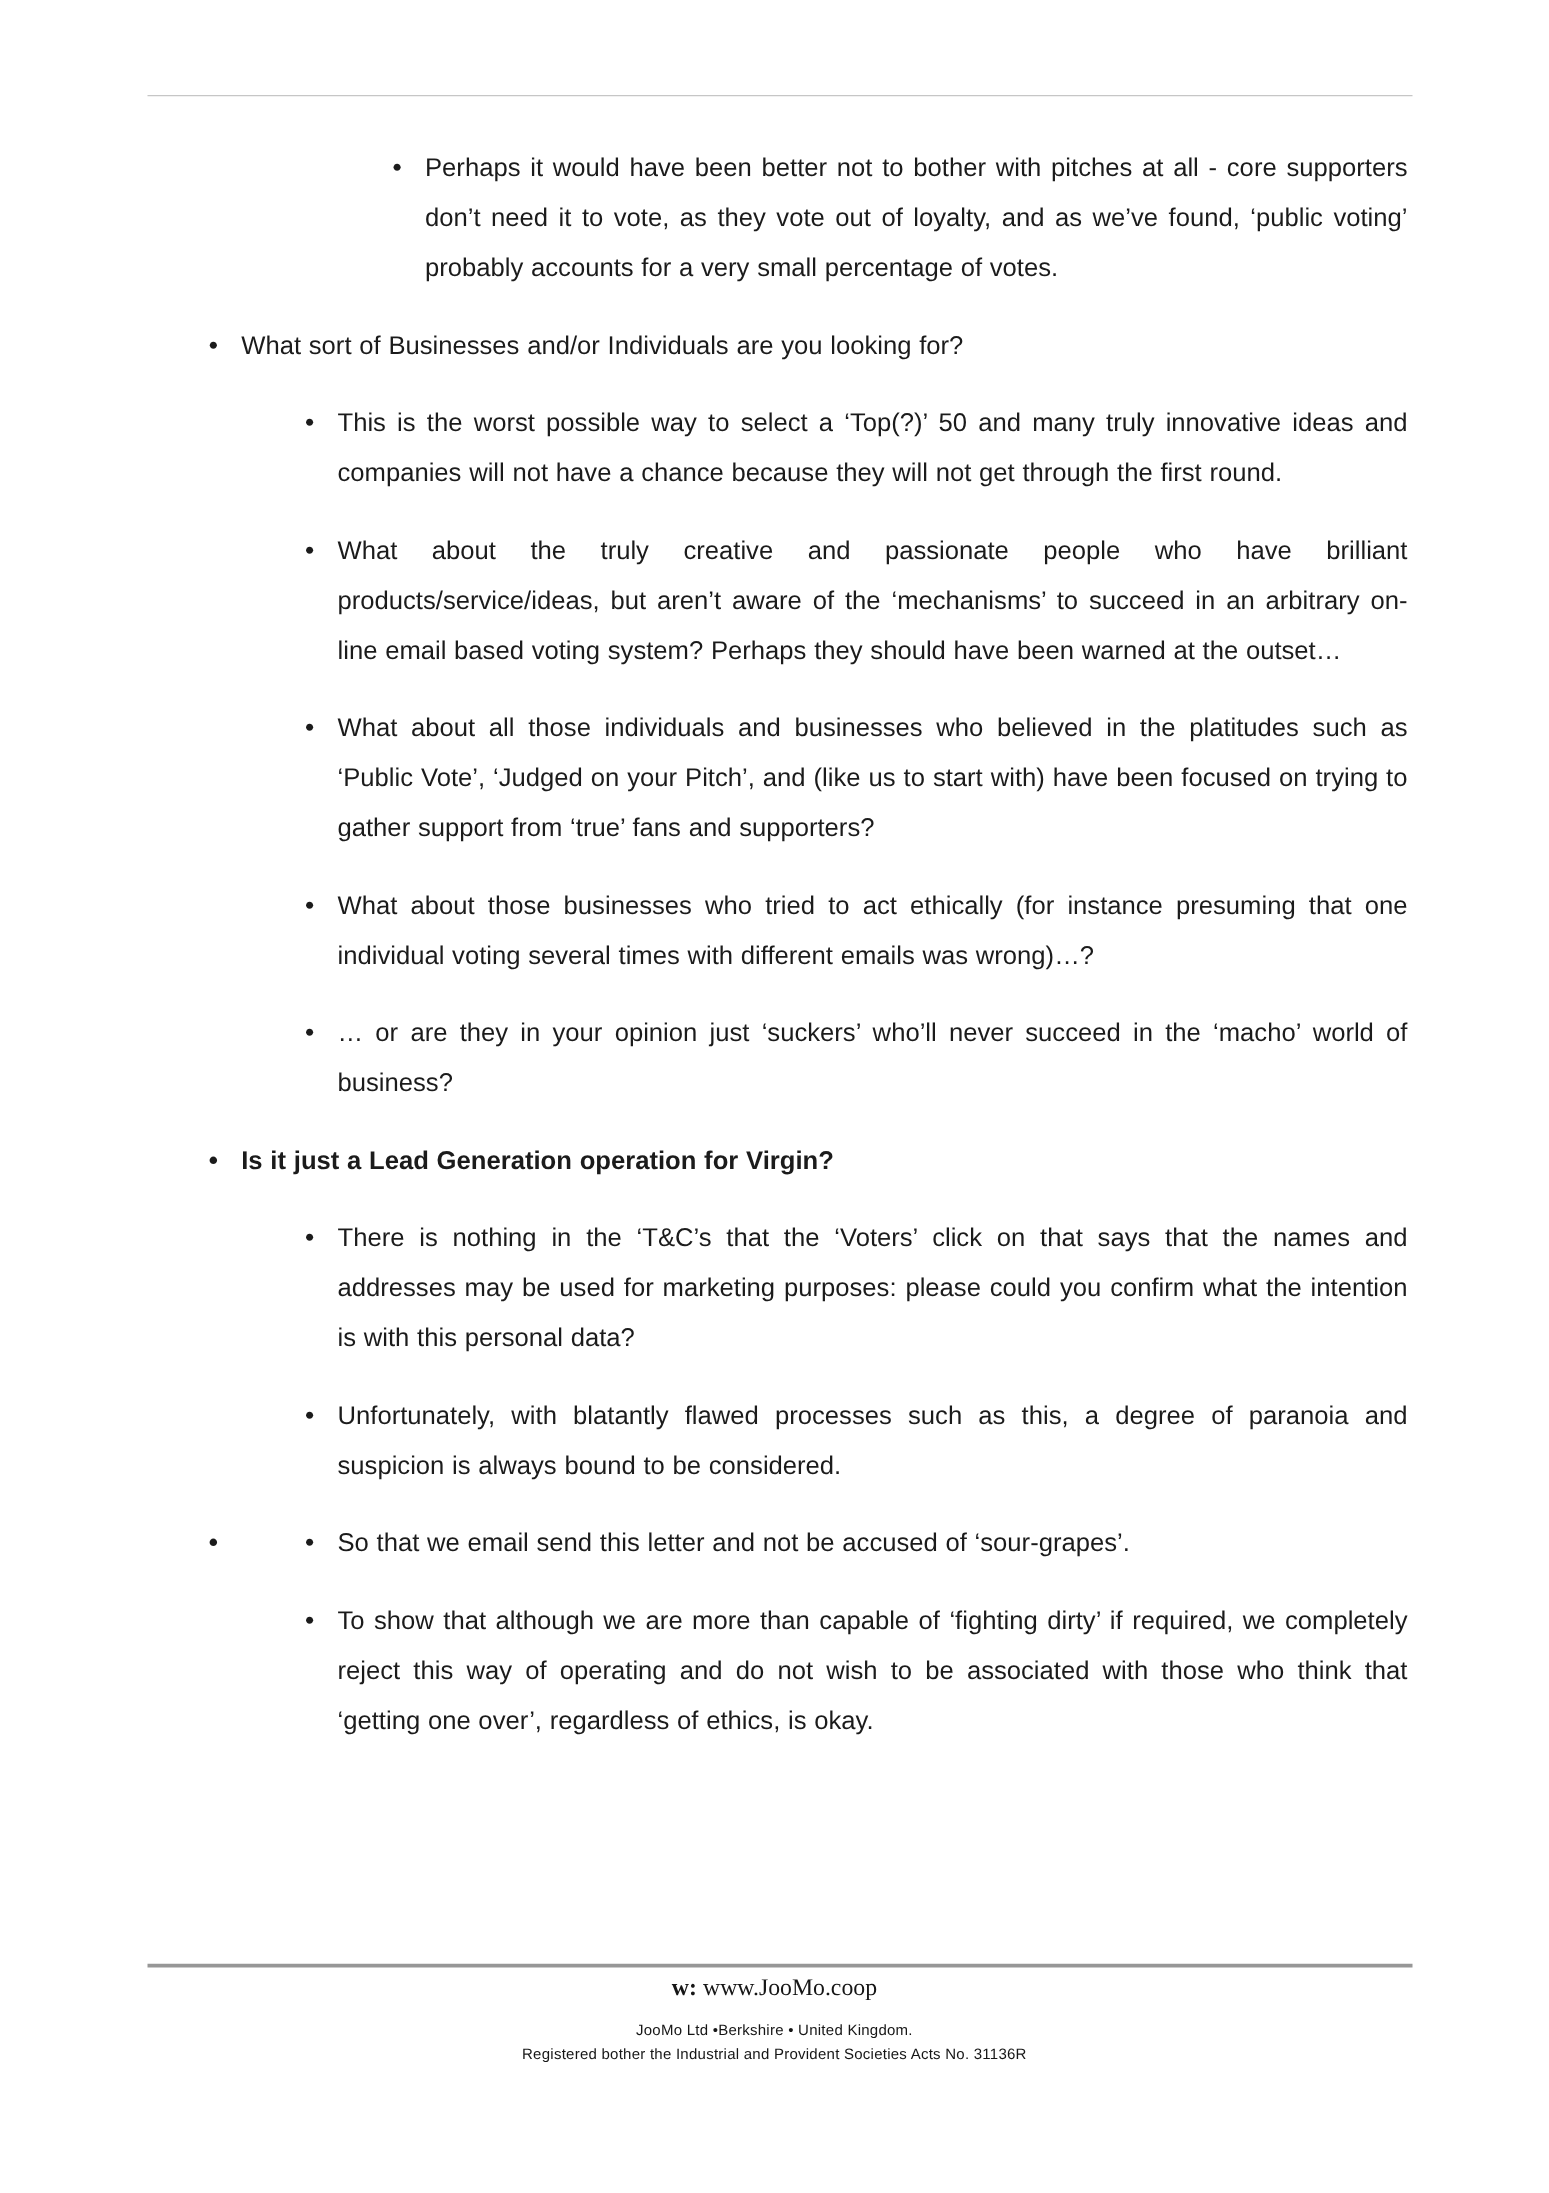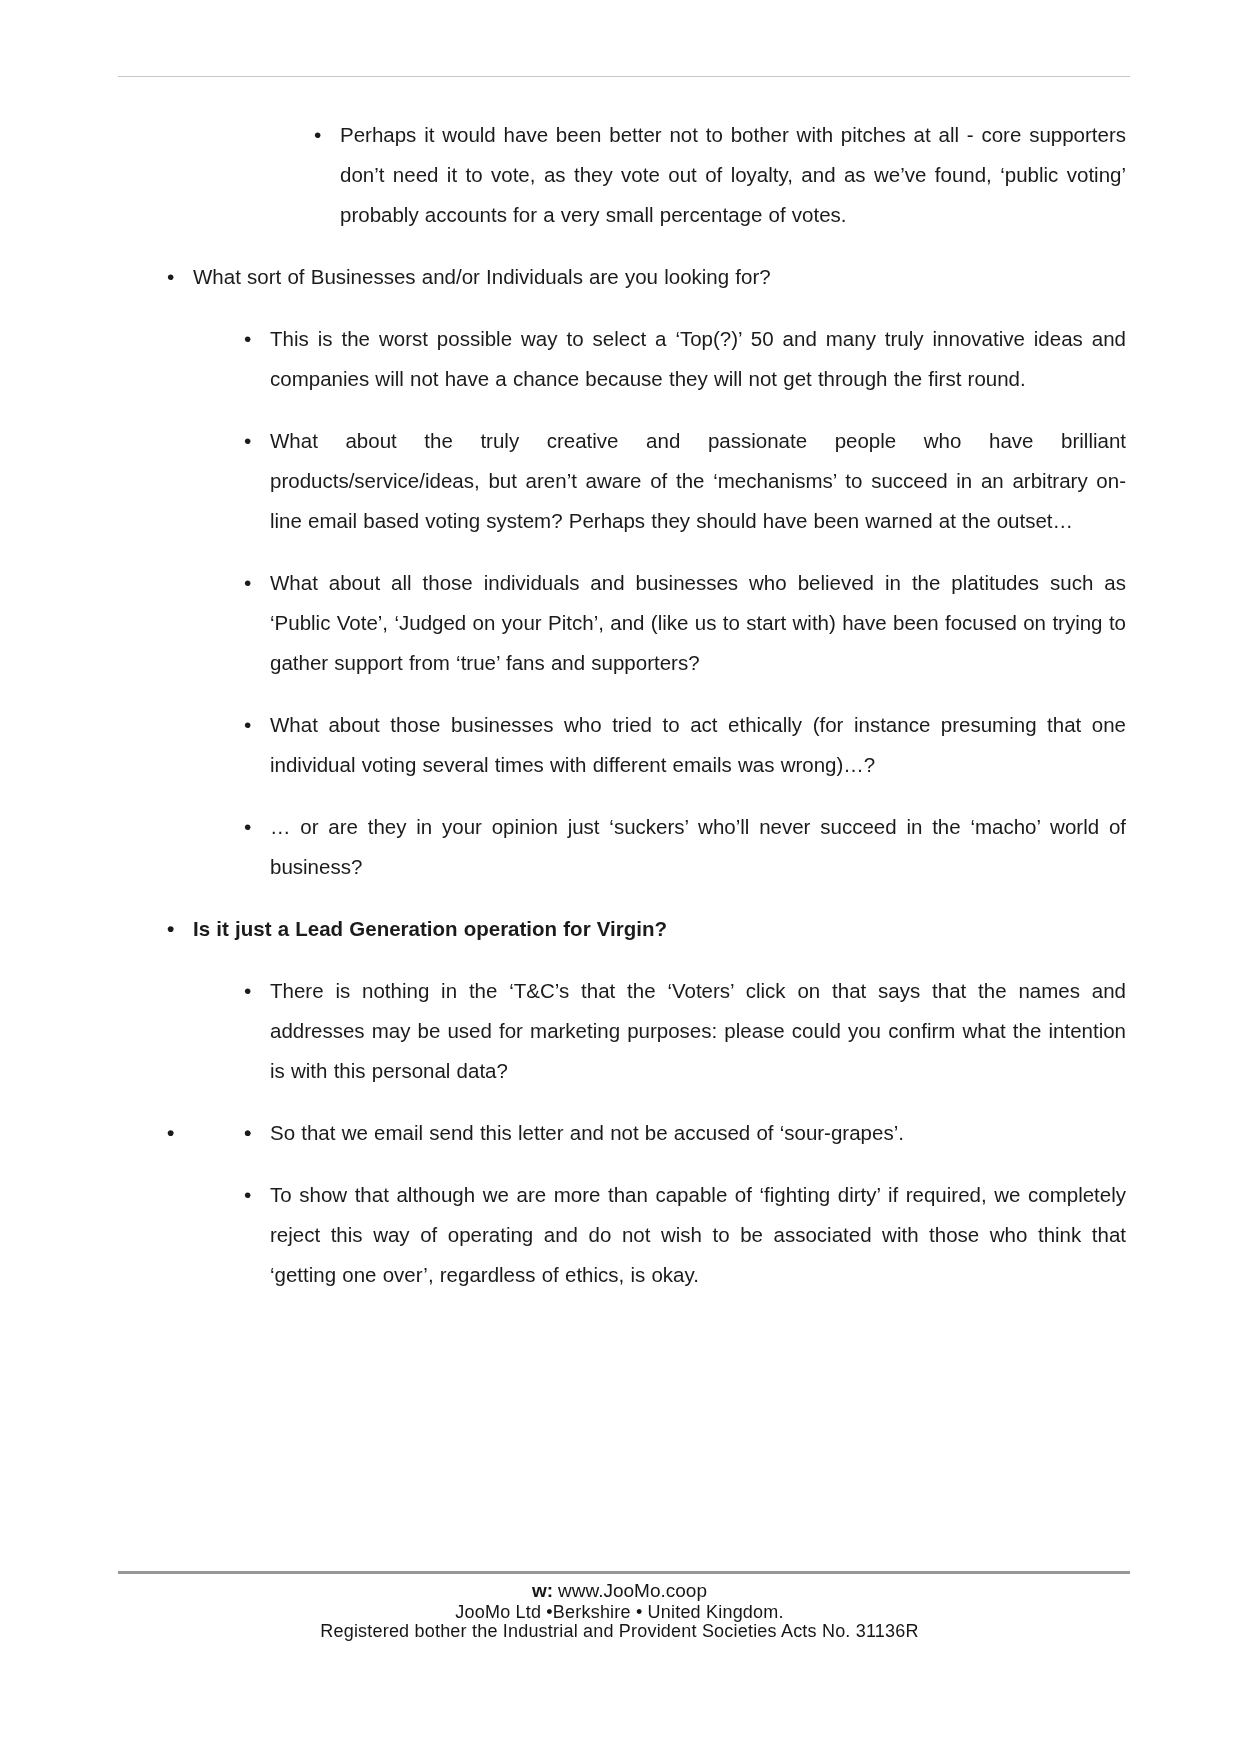--- a/index.html
+++ b/index.html
@@ -57,25 +57,26 @@
     position: absolute;
     top: 1580px;
     left: 0;
     width: 1239px;
     text-align: center;
     color: #161616;
   }
   .web-line {
     font-size: 19px;
     line-height: 22px;
-    margin-bottom: 1px;
+    margin-bottom: 13px;
+    font-family: Liberation Serif, serif;
   }
   .web-label { font-weight: bold; margin-right: 5px; }
   .footer-small {
-    font-size: 18px;
+    font-size: 12px;
     line-height: 19px;
     letter-spacing: 0.2px;
   }
 </style>
 </head>
 <body>
 
 <div class="page">
 
   <div class="header-rule"></div>
@@ -122,20 +123,21 @@
       <span>Is it just a Lead Generation operation for Virgin?</span>
     </div>
 
     <div class="li l2">
       <span class="bullet">•</span>
       <span>There is nothing in the ‘T&amp;C’s that the ‘Voters’ click on that says that the names and addresses may be used for marketing purposes: please could you confirm what the intention is with this personal data?</span>
     </div>
 
     <div class="li l2">
       <span class="bullet">•</span>
+      <span>Unfortunately, with blatantly flawed processes such as this, a degree of paranoia and suspicion is always bound to be considered.</span>
     </div>
 
     <div class="li l1 b">
       <span class="bullet">•</span>
     </div>
 
     <div class="li l2">
       <span class="bullet">•</span>
       <span>So that we email send this letter and not be accused of ‘sour-grapes’.</span>
     </div>

